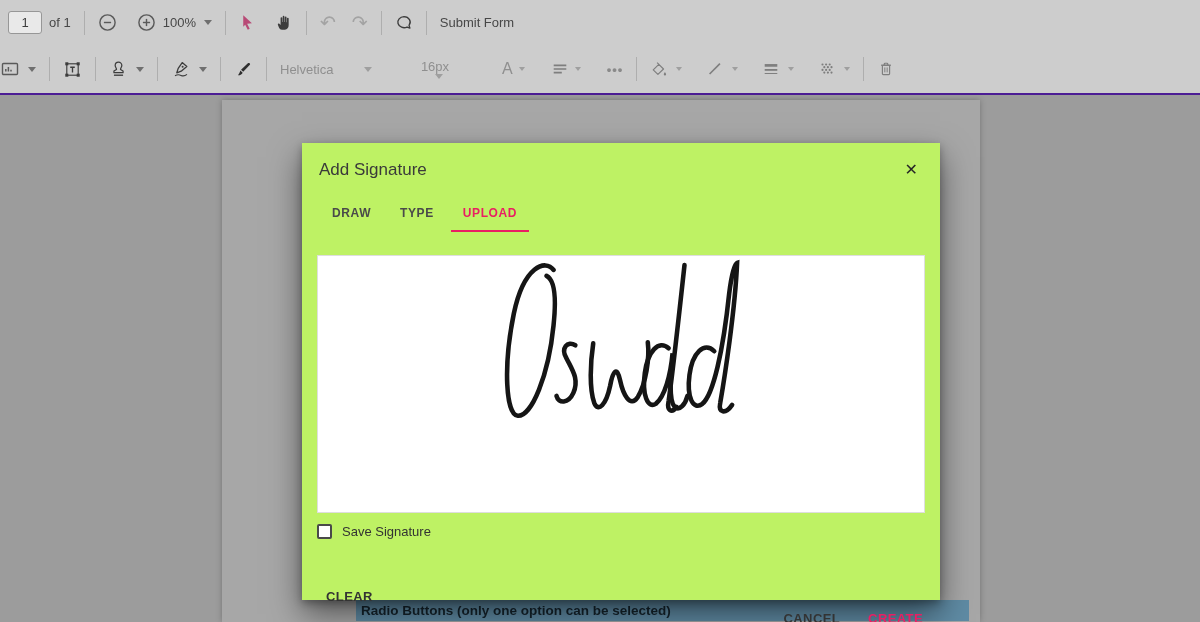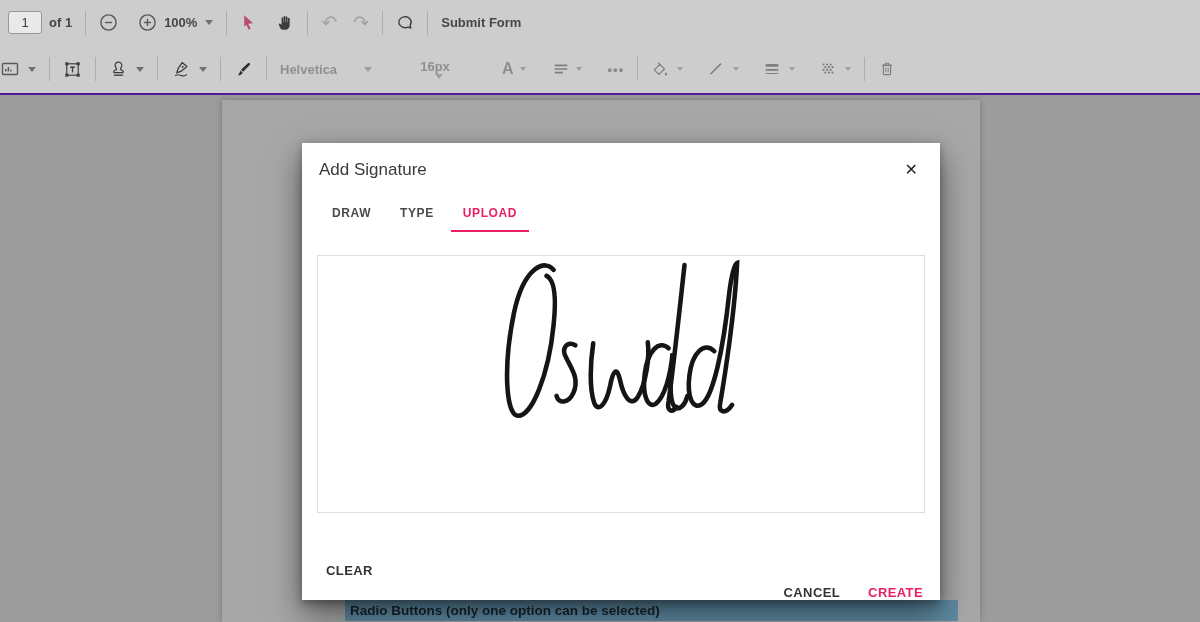--- a/index.html
+++ b/index.html
@@ -9,37 +9,37 @@
   
   .toolbar { background:#cdcdcd; display:flex; align-items:center; position:relative; }
   .toolbar-top { height:45px; padding-left:8px; }
   .toolbar-format { height:50px; border-bottom:2px solid #4c1d95; }
   .tdiv { width:1px; height:24px; background:#aeaeae; margin:0 13px; flex:0 0 auto; }
   .tbtn { display:flex; align-items:center; justify-content:center; background:none; border:none; cursor:pointer; padding:0; flex:0 0 auto; }
   .icon { display:inline-flex; align-items:center; justify-content:center; }
   .caret { width:0; height:0; border-left:4px solid transparent; border-right:4px solid transparent; border-top:5px solid #6f6f6f; margin-left:8px; flex:0 0 auto; }
   .caret.dim { border-top-color:#9f9f9f; }
   .page-input { width:34px; height:23px; border:1px solid #979797; border-radius:3px; background:#e9e9e9; text-align:center; font-size:13px; color:#3c3c3c; font-family:"Liberation Sans", sans-serif; }
-  .tlabel { font-size:13px; color:#474747;font-weight:bold; }
+  .tlabel { font-size:13px; color:#474747; }
   .tlabel.dim { color:#8f8f8f; }
   .uglyph { font-size:19px; line-height:1; color:#a3a3a3; font-family:"DejaVu Sans", sans-serif; }
   .c-dark { color:#3c3c3c; }
   .c-mid  { color:#5a5a5a; }
   .c-gray { color:#7e7e7e; }
   .c-pink { color:#b84a76; }
   .more-dots { font-size:13px; font-weight:bold; letter-spacing:1px; color:#8a8a8a; }
 
   
   .viewer { position:absolute; top:95px; left:0; right:0; bottom:0; background:#9c9c9c; }
   .pdf-page { position:absolute; left:222px; top:5px; width:758px; height:522px; background:#a7a7a7; box-shadow:0 0 6px rgba(0,0,0,.25); }
-  .highlight-bar { position:absolute; left:123px; top:500px; width:613px; height:21px; background:#5f8ba4; display:flex; align-items:center; }
+  .highlight-bar { position:absolute; left:134px; top:500px; width:613px; height:21px; background:#5f8ba4; display:flex; align-items:center; }
   .highlight-bar span { font-size:13.5px; font-weight:bold; color:#15242d; padding-left:5px; white-space:nowrap; }
 
   
-  .modal { position:absolute; left:302px; top:143px; width:638px; height:457px; background:#ffffff;
+  .modal { position:absolute; left:302px; top:143px; width:638px; height:457px; background:#bef264;
            box-shadow:0 14px 30px rgba(0,0,0,.5), 0 3px 8px rgba(0,0,0,.3); }
   .modal-header { display:flex; align-items:flex-start; justify-content:space-between; padding:17px 20px 0 17px; }
   .modal-title { font-size:17px; color:#3a3a3a; }
   .modal-close { background:none; border:none; cursor:pointer; font-size:16px; color:#262626; line-height:1; padding:2px; font-family:"DejaVu Sans", sans-serif; }
   .tabs { display:flex; margin:20px 0 0 18px; }
   .tab { background:none; border:none; cursor:pointer; font-size:12px; font-weight:bold; letter-spacing:.6px;
          color:#4a4a4a; padding:6px 12px 10px 12px; margin-right:5px; border-bottom:2px solid transparent; font-family:Liberation Sans, sans-serif; }
   .tab.active { color:#e91e63; border-bottom-color:#e91e63;text-align:right; }
   .sig-area { margin:23px 15px 0 15px; height:258px; border:1px solid #dedede; background:#ffffff; position:relative; overflow:hidden; }
   .sig-area svg { position:absolute; inset:0; width:100%; height:100%; }
@@ -323,20 +323,24 @@
 
         <path d="M 352 93 C 342 84 331 96 328 118 C 325 140 331 154 339 149 C 348 142 354 120 356 98 C 354 122 352 145 358 152 C 363 157 369 149 371 141"></path>
 
         <path d="M 368 9 C 363 55 356 118 352 146 C 350 156 355 159 360 152"></path>
 
         <path d="M 398 96 C 388 86 376 97 373 120 C 370 143 377 156 386 149 C 397 140 407 95 413 38 C 415 22 418 8 421 7 C 419 55 408 125 404 148 C 402 158 409 160 416 150"></path>
       </g>
     </svg>
   </div>
 
+  <div class="save-row">
+    <span class="checkbox" role="checkbox" aria-checked="false"></span>
+    <span class="save-label">Save Signature</span>
+  </div>
 
   <div class="modal-footer">
     <button class="txtbtn">CLEAR</button>
     <div class="footer-right">
       <button class="txtbtn">CANCEL</button>
       <button class="txtbtn pink">CREATE</button>
     </div>
   </div>
 </div>
 

